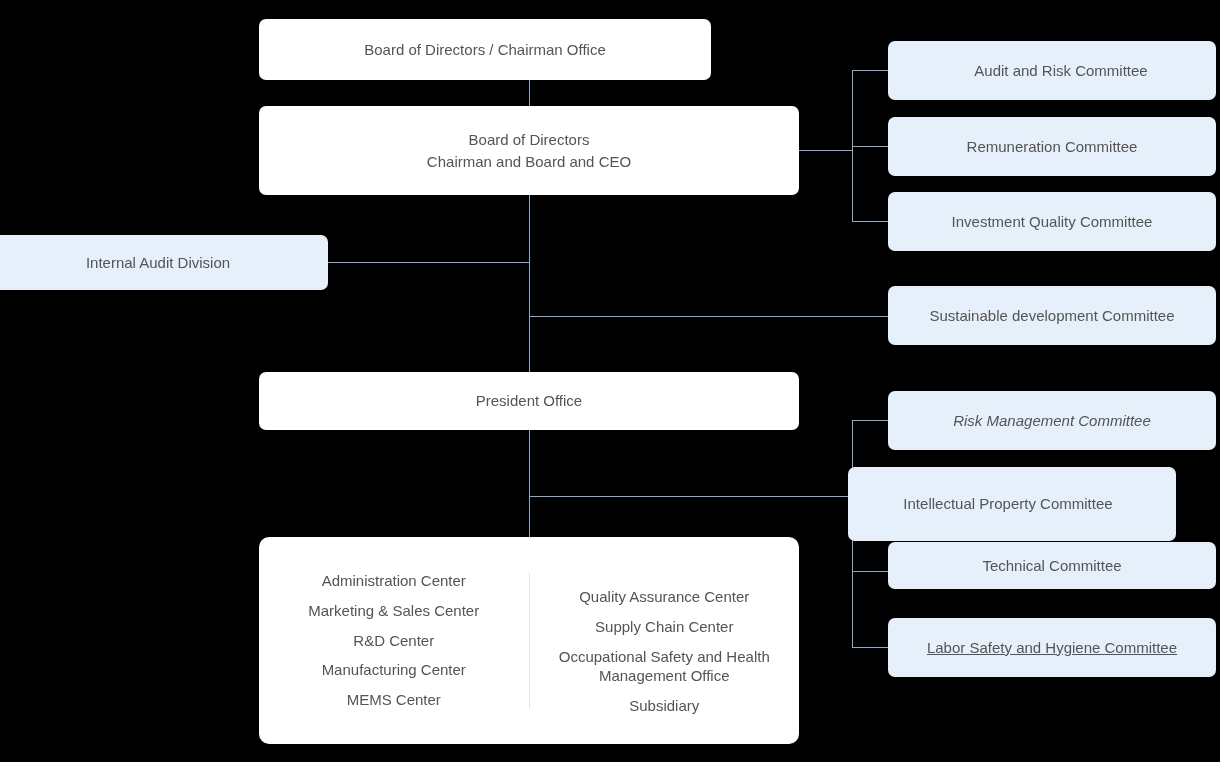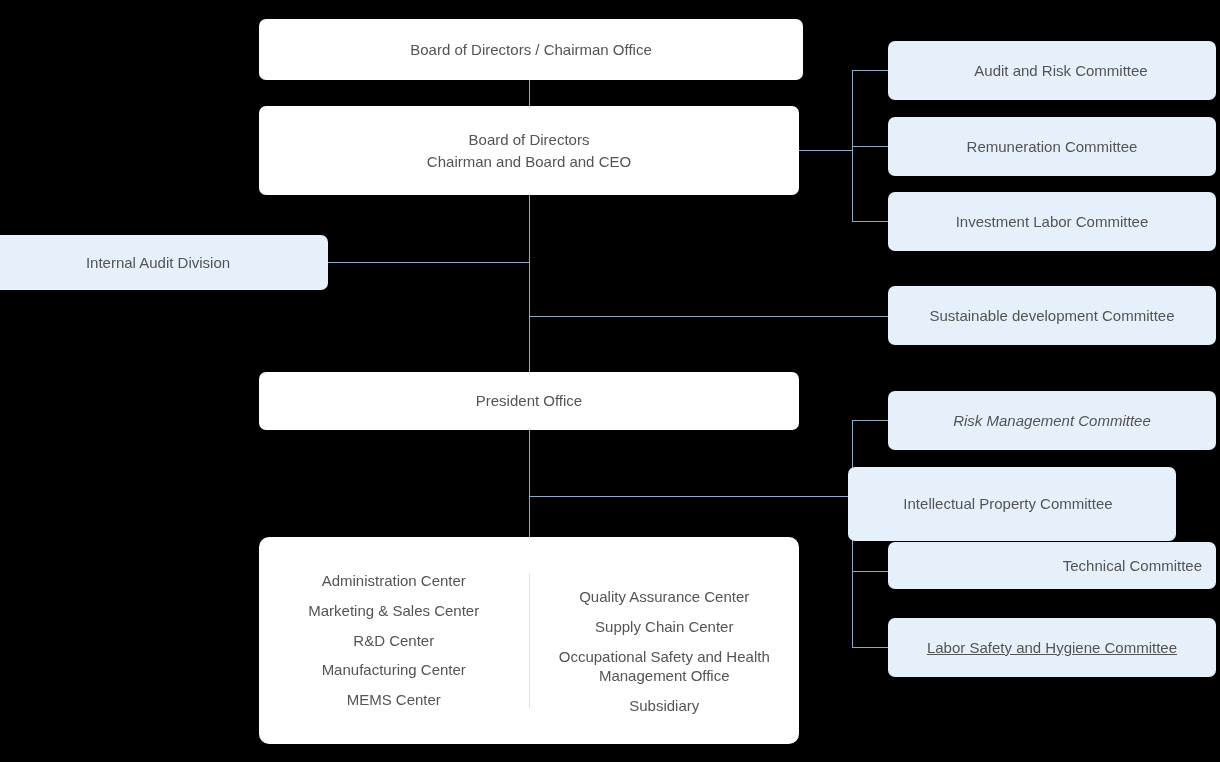--- a/index.html
+++ b/index.html
@@ -111,21 +111,21 @@
   <div class="conn h" style="left:529px; top:316px; width:359px;"></div>
 
   <div class="conn v" style="left:529px; top:430px; height:107px;"></div>
 
   <div class="conn v" style="left:852px; top:420px; height:227px;"></div>
   <div class="conn h" style="left:852px; top:420px; width:36px;"></div>
   <div class="conn h" style="left:529px; top:496px; width:359px;"></div>
   <div class="conn h" style="left:852px; top:571px; width:36px;"></div>
   <div class="conn h" style="left:852px; top:647px; width:36px;"></div>
 
-  <div class="node primary" style="left:259px; top:19px; width:544px; height:61px;">
+  <div class="node primary" style="left:259px; top:19px; width:452px; height:61px;">
     <span class="node-label">Board of Directors / Chairman Office</span>
   </div>
 
   <div class="node primary" style="left:259px; top:106px; width:540px; height:89px;">
     <span class="node-label">Board of Directors
 Chairman and Board and CEO</span>
   </div>
 
   <div class="node committee" style="left:-12px; top:235px; width:340px; height:55px;">
     <span class="node-label">Internal Audit Division</span>
@@ -137,36 +137,36 @@
 
   <div class="node committee" style="left:888px; top:41px; width:328px; height:59px;padding-left:32px;">
     <span class="node-label">Audit and Risk Committee</span>
   </div>
 
   <div class="node committee" style="left:888px; top:117px; width:328px; height:59px;">
     <span class="node-label">Remuneration Committee</span>
   </div>
 
   <div class="node committee" style="left:888px; top:192px; width:328px; height:59px;">
-    <span class="node-label">Investment Labor Committee</span>
+    <span class="node-label">Investment Quality Committee</span>
   </div>
 
   <div class="node committee" style="left:888px; top:286px; width:328px; height:59px;">
     <span class="node-label">Sustainable development Committee</span>
   </div>
 
   <div class="node committee" style="left:888px; top:391px; width:328px; height:59px;font-style:italic;">
     <span class="node-label">Risk Management Committee</span>
   </div>
 
   <div class="node committee" style="left:848px; top:467px; width:328px; height:74px;padding-left:6px;">
     <span class="node-label">Intellectual Property Committee</span>
   </div>
 
-  <div class="node committee" style="left:888px; top:542px; width:328px; height:47px;justify-content:flex-end;">
+  <div class="node committee" style="left:888px; top:542px; width:328px; height:47px;">
     <span class="node-label">Technical Committee</span>
   </div>
 
   <div class="node committee" style="left:888px; top:618px; width:328px; height:59px;text-decoration:underline;">
     <span class="node-label">Labor Safety and Hygiene Committee</span>
   </div>
 
   <div class="dept-panel" style="left:259px; top:537px; width:540px; height:207px;">
     <div class="dept-col left">
       <div class="dept-item">Administration Center</div>

